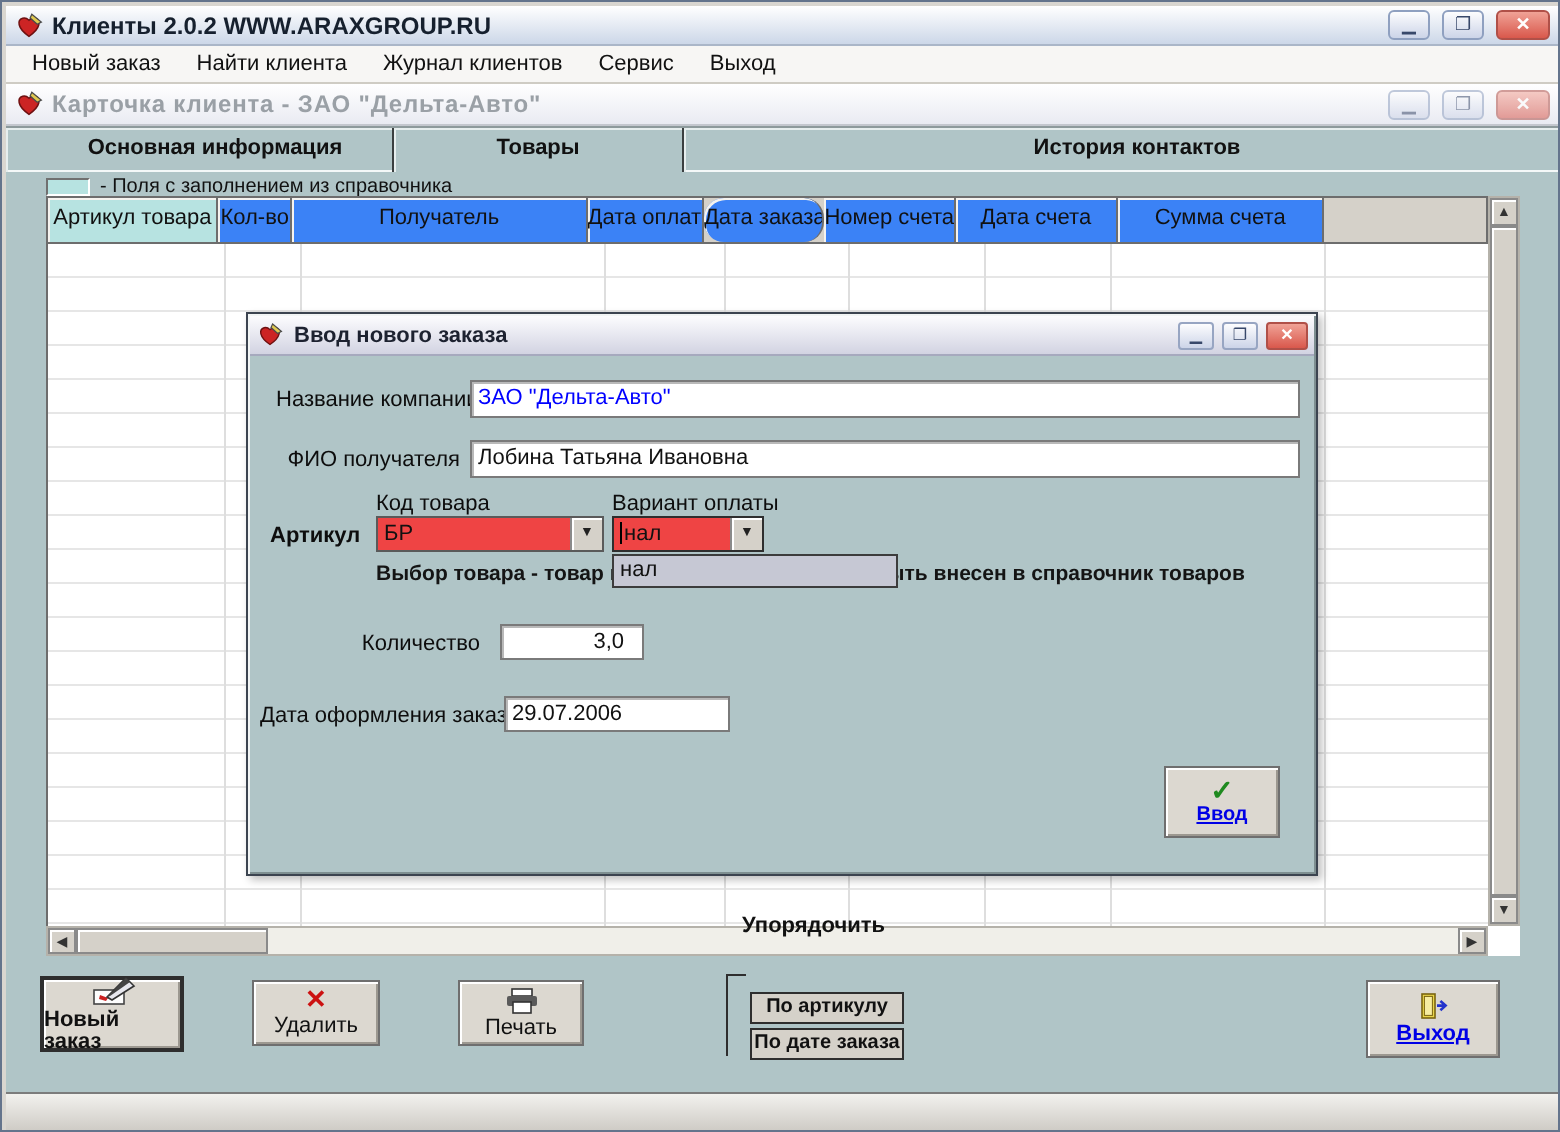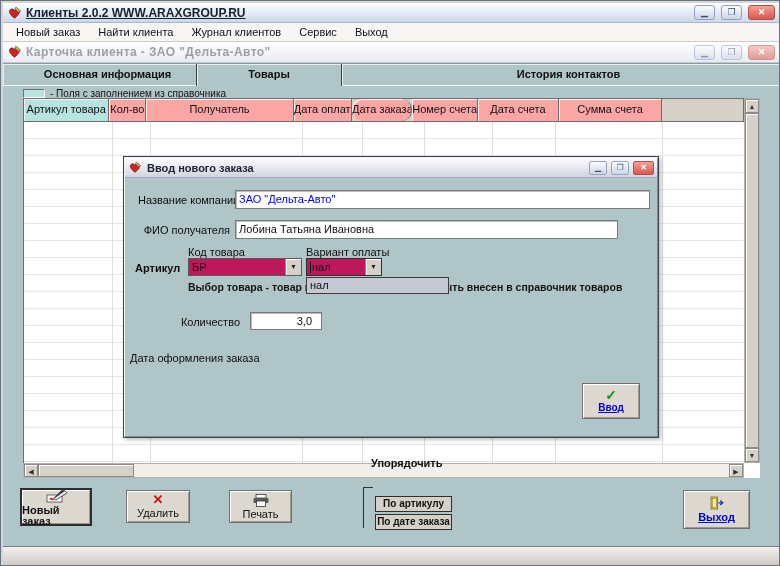--- a/index.html
+++ b/index.html
@@ -9,21 +9,21 @@
     background:#d9d6d0; border:1px solid #64748c; overflow:hidden;
     font-size:11px; color:#111;
   }
   
   .titlebar-main {
     position:absolute; left:2px; top:2px; width:776px; height:20px;
     background:linear-gradient(#ffffff, #ccd7e8);
     border-bottom:1px solid #aab6c8;
     display:flex; align-items:center; padding:0 4px; gap:4px;
   }
-  .titlebar-main .title { font-weight:bold; font-size:12px; color:#16202e; flex:1;text-decoration:underline; }
+  .titlebar-main .title { font-weight:bold; font-size:12px; color:#16202e; flex:1; }
   .winbtn {
     width:21px; height:15px; border:1px solid #8fa0c0; border-radius:3px;
     background:linear-gradient(#fdfdfe,#ccd4e8);
     font-size:9px; line-height:13px; text-align:center; color:#38486a; margin-left:2px;
   }
   .winbtn.close { width:27px; background:linear-gradient(#f0a296,#d9584c); color:#fff; border-color:#b05048; font-weight:bold; }
   .winbtn.pale { opacity:.55; }
   .appicon { width:15px; height:14px; display:inline-block; }
   
   .menubar {
@@ -54,21 +54,21 @@
   .tab:nth-child(3){ width:437px; border-right:none; }
   
   .legend { position:absolute; left:20px; top:24px; height:12px; display:flex; align-items:center; gap:5px; }
   .legend-swatch { width:22px; height:9px; background:#b7e3e1; border:1px solid; border-color:#707070 #fff #fff #707070; }
   .legend-label { font-size:10px; color:#111; }
   
   .table-wrap { position:absolute; left:20px; top:35px; width:737px; height:380px; }
   .thead { position:absolute; left:0; top:0; width:721px; height:24px; display:flex; background:#d5d1c9; border:1px solid #6d6d6d; }
   .th {
     height:22px; font-size:11px; text-align:center; line-height:21px; color:#111;
-    background:#fca5a5; border-right:1px solid #6d6d6d;
+    background:#3b82f6; border-right:1px solid #6d6d6d;
     box-shadow:inset 1px 1px 0 #f5f3ef; overflow:hidden; white-space:nowrap;
   }
   .th:nth-child(1){ width:88px; background:#b7e3e1; }
   .th:nth-child(2){ width:38px; } .th:nth-child(3){ width:152px; }
   .th:nth-child(4){ width:60px; } .th:nth-child(5){ width:62px;border-radius:10px; }
   .th:nth-child(6){ width:68px; } .th:nth-child(7){ width:83px; }
   .th:nth-child(8){ width:107px; } .th:nth-child(9){ width:83px; border-right:none;margin-top:24px; }
   .tbody {
     position:absolute; left:0; top:24px; width:721px; height:341px;
     background:repeating-linear-gradient(to bottom, #ffffff 0 16px, #e6e6e6 16px 17px);
@@ -122,21 +122,21 @@
     display:flex; align-items:center; gap:4px; padding:0 3px;
   }
   .dialog-titlebar .title { font-weight:bold; font-size:11px; color:#1d2230; flex:1; }
   .dlgbtn { width:18px; height:14px; border:1px solid #97a5c2; border-radius:2px; background:linear-gradient(#fdfdfe,#ccd4e8); font-size:8px; line-height:12px; text-align:center; color:#38486a; }
   .dlgbtn.close { width:21px; background:linear-gradient(#f0a296,#d9584c); color:#fff; border-color:#b05048; font-weight:bold; }
   .dlg-label { position:absolute; font-size:11px; color:#0d0d0d; white-space:nowrap; }
   .field {
     position:absolute; background:#fff; border:1px solid #7a7a7a;
     box-shadow:inset 1px 1px 0 #b9b9b9; font-size:11px; padding:2px 3px; line-height:13px; white-space:nowrap; overflow:hidden;
   }
-  .combo { position:absolute; background:#be185d; border:1px solid #5a5a5a; display:flex; }
+  .combo { position:absolute; background:#ef4444; border:1px solid #5a5a5a; display:flex; }
   .combo .val { flex:1; font-size:11px; padding:2px 1px 2px 3px; white-space:nowrap; overflow:hidden; }
   .combo .drop { width:16px; background:#d5d1c9; border-left:1px solid #8a8a8a; box-shadow:inset 1px 1px 0 #fff; font-size:7px; text-align:center; line-height:15px; color:#222; }
   .caret { display:inline-block; width:1px; height:11px; background:#000; vertical-align:-2px; margin-right:1px; }
   .hint { position:absolute; left:64px; top:124px; font-weight:bold; font-size:10.5px; color:#141414; white-space:nowrap; }
   .dropdown-list {
     position:absolute; left:182px; top:120px; width:143px; height:17px;
     background:#c6c8d4; border:1px solid #3c3c3c; z-index:3;
     font-size:11px; padding:1px 0 0 3px;
   }
   .btn-submit {
@@ -293,21 +293,21 @@
       <span class="title">Ввод нового заказа</span>
       <span class="dlgbtn">▁</span>
       <span class="dlgbtn">❐</span>
       <span class="dlgbtn close">✕</span>
     </div>
 
     <span class="dlg-label" style="left:14px;top:37px;width:92px;text-align:right">Название компании</span>
     <div class="field" style="left:111px;top:33px;width:415px;height:19px;color:#0000ff">ЗАО "Дельта-Авто"</div>
 
     <span class="dlg-label" style="left:14px;top:67px;width:92px;text-align:right">ФИО получателя</span>
-    <div class="field" style="left:111px;top:63px;width:383px;height:19px">Лобина Татьяна Ивановна</div>
+    <div class="field" style="left:111px;top:63px;width:415px;height:19px">Лобина Татьяна Ивановна</div>
 
     <span class="dlg-label" style="left:64px;top:89px">Код товара</span>
     <span class="dlg-label" style="left:182px;top:89px">Вариант оплаты</span>
     <span class="dlg-label" style="left:11px;top:105px;font-weight:bold">Артикул</span>
 
     <div class="combo" style="left:64px;top:101px;width:114px;height:18px">
       <span class="val">БР</span>
       <span class="drop">▼</span>
     </div>
     <div class="combo" style="left:182px;top:101px;width:76px;height:18px;border-color:#2e2e2e">
@@ -317,20 +317,21 @@
 
     <div class="hint">Выбор товара - товар предварительно должен быть внесен в справочник товаров</div>
     <div class="dropdown-list">
       <span>нал</span>
     </div>
 
     <span class="dlg-label" style="left:30px;top:159px;width:86px;text-align:right">Количество</span>
     <div class="field" style="left:126px;top:155px;width:72px;height:18px;text-align:right;padding-right:9px">3,0</div>
 
     <span class="dlg-label" style="left:6px;top:195px;width:116px;text-align:right">Дата оформления заказа</span>
+    <div class="field" style="left:128px;top:191px;width:113px;height:18px">29.07.2006</div>
 
     <div class="btn-submit">
       <span class="check">✓</span>
       <span class="link-label" style="font-size:10px">Ввод</span>
     </div>
   </div>
 
   <div class="bottom-strip"></div>
 </div>
 

